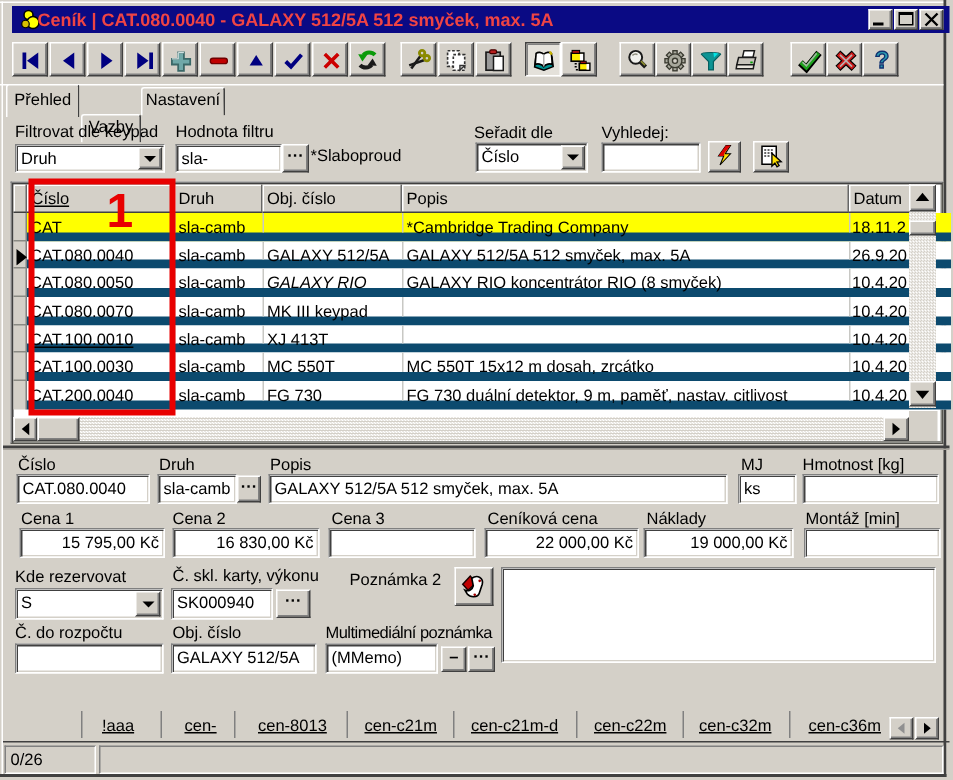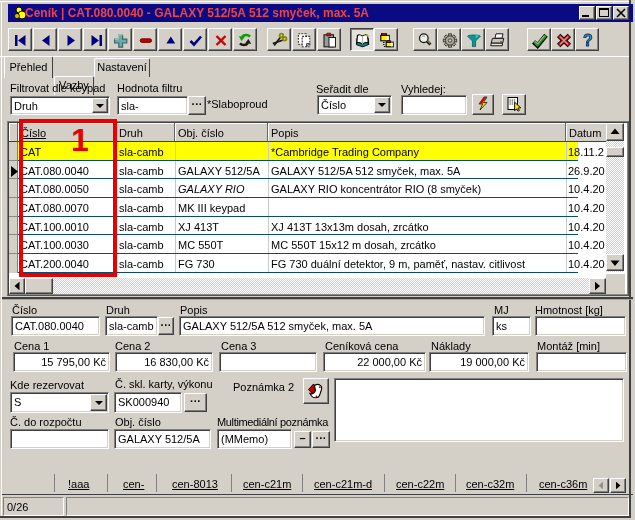--- a/index.html
+++ b/index.html
@@ -26,21 +26,21 @@
 .fld.num{text-align:right;}
 
 .btn{position:absolute;background:#d4d0c8;border:1px solid;border-color:#fff #404040 #404040 #fff;box-shadow:inset -1px -1px 0 #808080;text-align:center;}
 .lbl{position:absolute;white-space:nowrap;}
 
 .cmbtn{position:absolute;background:#d4d0c8;border:1px solid;border-color:#fff #404040 #404040 #fff;box-shadow:inset -1px -1px 0 #808080;}
 .arr-d{position:absolute;width:0;height:0;border:4px solid transparent;border-top:4px solid #000;}
 
 .grid{left:7px;top:121px;width:622px;height:175px;background:#fff;border:1px solid;border-color:#808080 #55544e #55544e #808080;box-shadow:inset 1px 1px 0 #404040,inset -1px -1px 0 #8a8a84;}
 .gh{position:absolute;background:#d4d0c8;border-right:1px solid #666;border-bottom:1px solid #404040;box-shadow:inset 1px 1px 0 #fff;padding:4px 0 0 3px;top:2px;height:19px;}
-.grow{position:absolute;left:18px;width:560px;height:19px;border-bottom:1px solid #0c4a6e;background:#fff;}
+.grow{position:absolute;left:18px;width:616px;height:19px;border-bottom:6px solid #0c4a6e;background:#fff;}
 .gc{position:absolute;top:4px;white-space:nowrap;overflow:hidden;}
 .gv{position:absolute;top:0;bottom:0;width:1px;background:#c8c8c4;}
 .ind{position:absolute;left:9px;top:142px;width:9px;height:131px;background:#d4d0c8;border-right:1px solid #808080;z-index:2;}
 
 .sb{position:absolute;background:repeating-conic-gradient(#fff 0 25%,#d4d0c8 0 50%) 0 0/2px 2px;}
 .sbtn{position:absolute;background:#d4d0c8;border:1px solid;border-color:#fff #404040 #404040 #fff;box-shadow:inset -1px -1px 0 #808080;}
 .red{border:4px solid #e80000;}
 </style></head>
 <body>
 
@@ -312,24 +312,23 @@
       <div class="gc" style="left:2px;width:95px;">CAT.080.0070</div>
       <div class="gc" style="left:101px;width:56px;">sla-camb</div>
       <div class="gc" style="left:160px;width:90px;">MK III keypad</div>
       <div class="gc" style="left:550px;width:37px;">10.4.20</div>
       <div class="gv" style="left:98px"></div>
       <div class="gv" style="left:157px"></div>
       <div class="gv" style="left:250px"></div>
       <div class="gv" style="left:548px"></div>
     </div>
     <div class="grow" style="top:217px;height:18px;">
-      <div class="gc" style="left:2px;width:95px;">CAT.100.0010</div>
+      <div class="gc" style="left:2px;width:95px;text-decoration:underline;">CAT.100.0010</div>
       <div class="gc" style="left:101px;width:56px;">sla-camb</div>
       <div class="gc" style="left:160px;width:90px;">XJ 413T</div>
-      <div class="gc" style="left:253px;width:295px;">XJ 413T 13x13m dosah, zrcátko</div>
       <div class="gc" style="left:550px;width:37px;">10.4.20</div>
       <div class="gv" style="left:98px"></div>
       <div class="gv" style="left:157px"></div>
       <div class="gv" style="left:250px"></div>
       <div class="gv" style="left:548px"></div>
     </div>
     <div class="grow" style="top:235px;height:19px;">
       <div class="gc" style="left:2px;width:95px;">CAT.100.0030</div>
       <div class="gc" style="left:101px;width:56px;">sla-camb</div>
       <div class="gc" style="left:160px;width:90px;">MC 550T</div>

